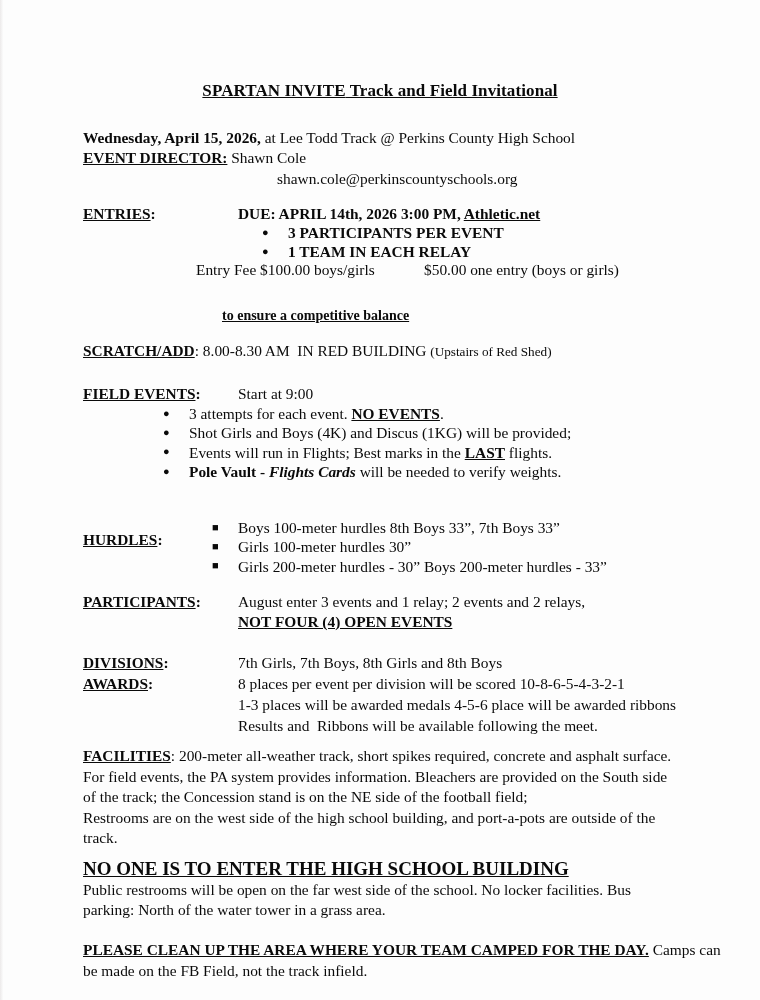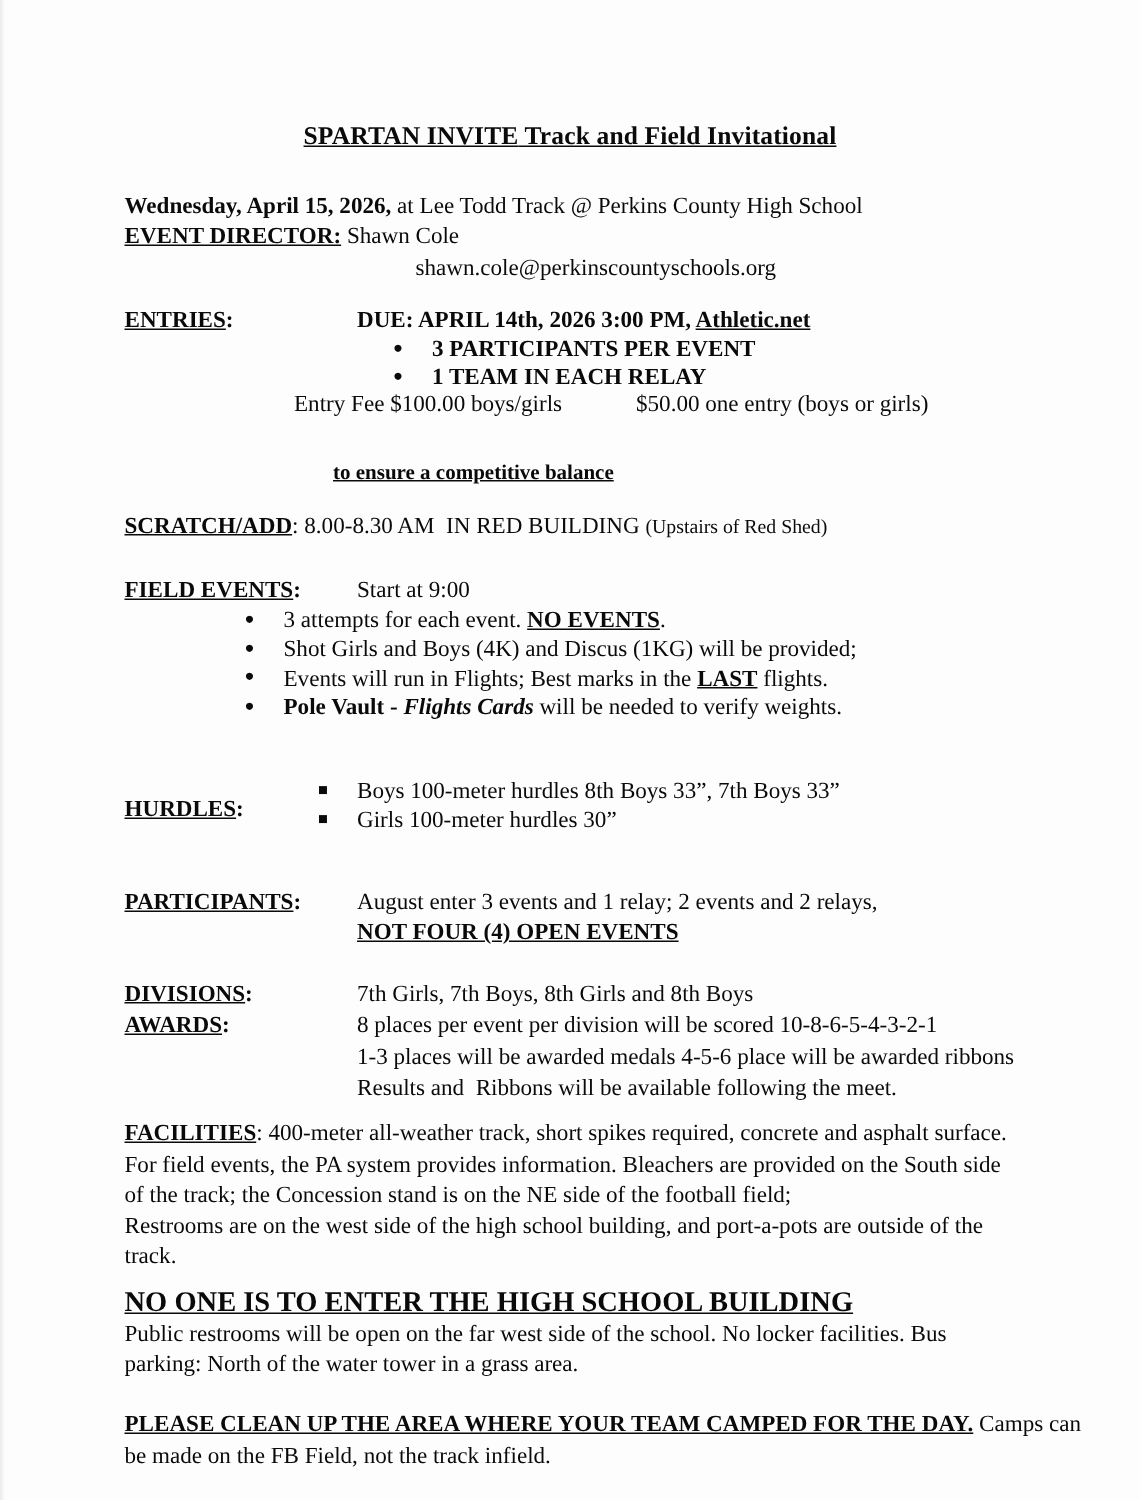--- a/index.html
+++ b/index.html
@@ -152,39 +152,40 @@
     <li><span>Shot  Girls and Boys (4K) and Discus (1KG) will be provided;</span><span class="b u"></span><span></span></li>
     <li><span>Events will run in Flights; Best marks in the </span><span class="b u">LAST</span><span> flights.</span></li>
     <li><span class="b">Pole Vault - </span><span class="b i">Flights Cards</span><span> will be needed to verify weights.</span></li>
   </ul>
 
   <div class="line" style="left:83px; top:497px;margin-top:33px;"><span class="b u">HURDLES</span><span class="b">:</span></div>
 
   <ul class="bl square" style="left:212px; top:518px;">
     <li>Boys 100-meter hurdles 8th Boys 33”, 7th Boys 33”</li>
     <li>Girls 100-meter hurdles 30”</li>
+    <li>Girls 200-meter hurdles - 30” Boys 200-meter hurdles - 33”</li>
   </ul>
 
   <div class="row" style="top:592px;">
     <span class="label"><span class="u">PARTICIPANTS</span><span>:</span></span><span class="content">August enter 3 events and 1 relay; 2 events and 2 relays,</span>
   </div>
   <div class="line b u" style="left:238px; top:612px;">NOT FOUR (4) OPEN EVENTS</div>
 
   <div class="row" style="top:653px;">
     <span class="label"><span class="u">DIVISIONS</span><span>:</span></span><span class="content">7th Girls, 7th Boys, 8th Girls and 8th Boys</span>
   </div>
 
   <div class="row" style="top:674px;">
     <span class="label"><span class="u">AWARDS</span><span>:</span></span><span class="content">8 places per event per division will be scored 10-8-6-5-4-3-2-1</span>
   </div>
   <div class="line" style="left:238px; top:695px;">1-3 places will be awarded medals 4-5-6 place will be awarded ribbons</div>
   <div class="line" style="left:238px; top:716px;">Results and  Ribbons will be available following the meet.</div>
 
   <div class="para" style="top:746px;">
-    <span class="ln"><span class="b u">FACILITIES</span><span>: 400-meter all-weather track, short spikes required, concrete and asphalt surface.</span></span>
+    <span class="ln"><span class="b u">FACILITIES</span><span>: 200-meter all-weather track, short spikes required, concrete and asphalt surface.</span></span>
     <span class="ln">For field events, the PA system provides information. Bleachers are provided on the South side</span>
     <span class="ln">of the track; the Concession stand is on the NE side of the football field;</span>
     <span class="ln">Restrooms are on the west side of the high school building, and port-a-pots are outside of the</span>
     <span class="ln">track.</span>
   </div>
 
   <div class="para" style="top:859px;">
     <span class="ln b u" style="font-size:19px;">NO ONE IS TO ENTER THE HIGH SCHOOL BUILDING</span>
     <span class="ln">Public restrooms will be open on the far west side of the school.  No locker facilities.  Bus</span>
     <span class="ln">parking: North of the water tower in a grass area.</span>

